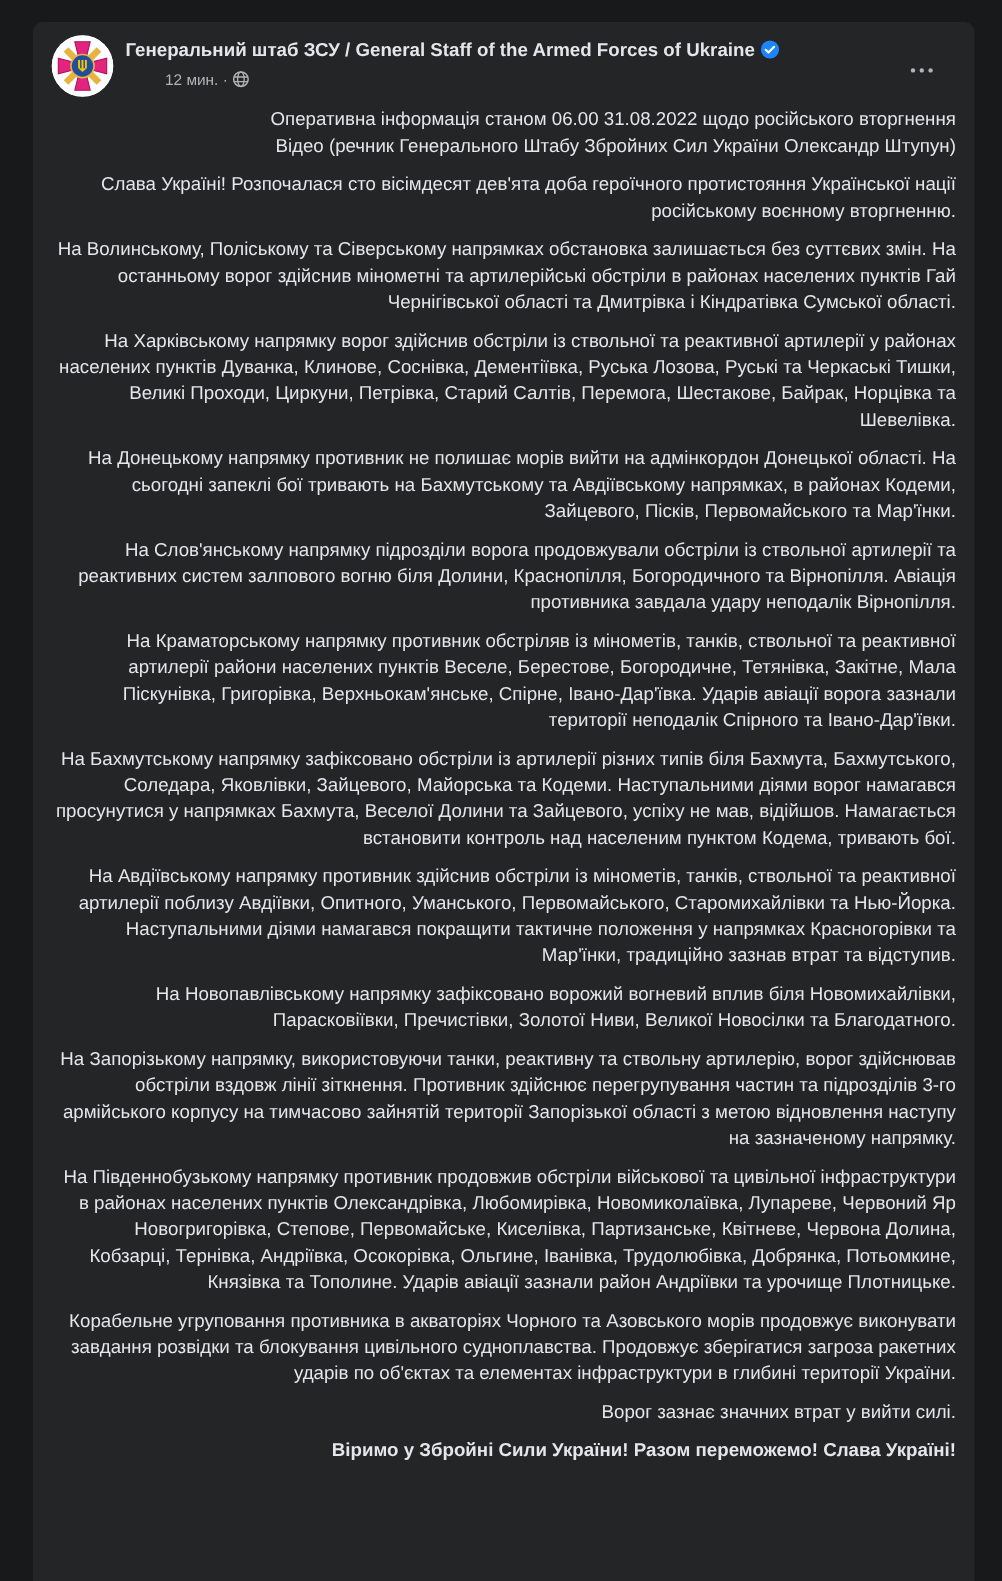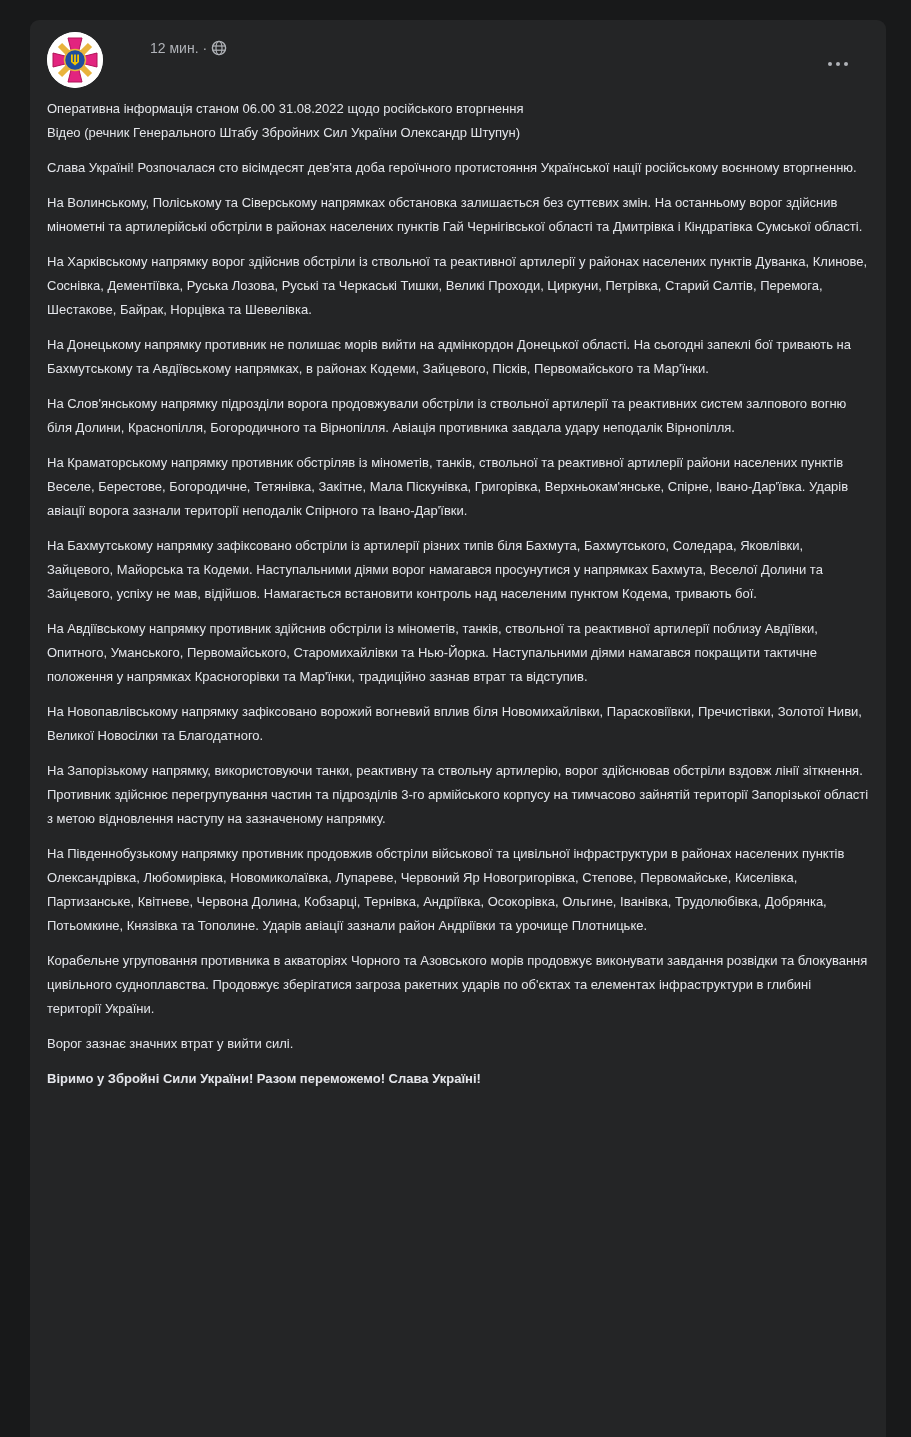--- a/index.html
+++ b/index.html
@@ -34,22 +34,23 @@
   .sub-row .ts{cursor:pointer;}
   .more-btn{
     position:absolute;top:26px;right:30px;width:36px;height:36px;
     border:none;background:transparent;border-radius:50%;cursor:pointer;
     display:flex;align-items:center;justify-content:center;gap:4px;
   }
   .more-btn span{width:4px;height:4px;border-radius:50%;background:#b0b3b8;display:block;}
   .post-body{padding:9px 17px 16px 17px;}
   .post-text{
     margin:0 0 11px 0;
-    color:#e4e6eb;font-size:13px;line-height:24px;
+    color:#e4e6eb;font-size:17px;line-height:24px;
     white-space:pre-line;
+    text-align:right;
   }
   .post-text:last-child{margin-bottom:0;font-weight:bold;}
 </style>
 </head>
 <body>
 
 <div class="post-card">
 
   <div class="post-header">
 
@@ -66,20 +67,28 @@
           <circle cx="28" cy="28" r="10.5" fill="#1f4e9c" stroke="#e8b33c" stroke-width="1.5"></circle>
           <rect x="24" y="22.5" width="1.8" height="7.5" fill="#f5c400"></rect>
           <rect x="27.1" y="22.5" width="1.8" height="9" fill="#f5c400"></rect>
           <rect x="30.2" y="22.5" width="1.8" height="7.5" fill="#f5c400"></rect>
           <polygon points="24,30 32,30 28,33.5" fill="#f5c400"></polygon>
         </svg>
       </span>
     </div>
 
     <div class="header-meta">
+      <div>
+        <a class="page-name">Генеральний штаб ЗСУ / General Staff of the Armed Forces of Ukraine</a><span class="verified">
+          <svg width="18" height="18" viewBox="0 0 24 24">
+            <circle cx="12" cy="12" r="11" fill="#1d85fc"></circle>
+            <path d="M6.8 12.4 l3.3 3.3 6.9-7" fill="none" stroke="#ffffff" stroke-width="2.6" stroke-linecap="round" stroke-linejoin="round"></path>
+          </svg>
+        </span>
+      </div>
       <div class="sub-row">
         <span class="ts">12 мин.</span>
         <span>·</span>
         <span style="display:flex;align-items:center;">
           <svg width="16" height="16" viewBox="0 0 16 16">
             <circle cx="8" cy="8" r="6.6" fill="none" stroke="#b0b3b8" stroke-width="1.4"></circle>
             <ellipse cx="8" cy="8" rx="3" ry="6.6" fill="none" stroke="#b0b3b8" stroke-width="1.2"></ellipse>
             <line x1="1.6" y1="6" x2="14.4" y2="6" stroke="#b0b3b8" stroke-width="1.2"></line>
             <line x1="1.6" y1="10.2" x2="14.4" y2="10.2" stroke="#b0b3b8" stroke-width="1.2"></line>
           </svg>

